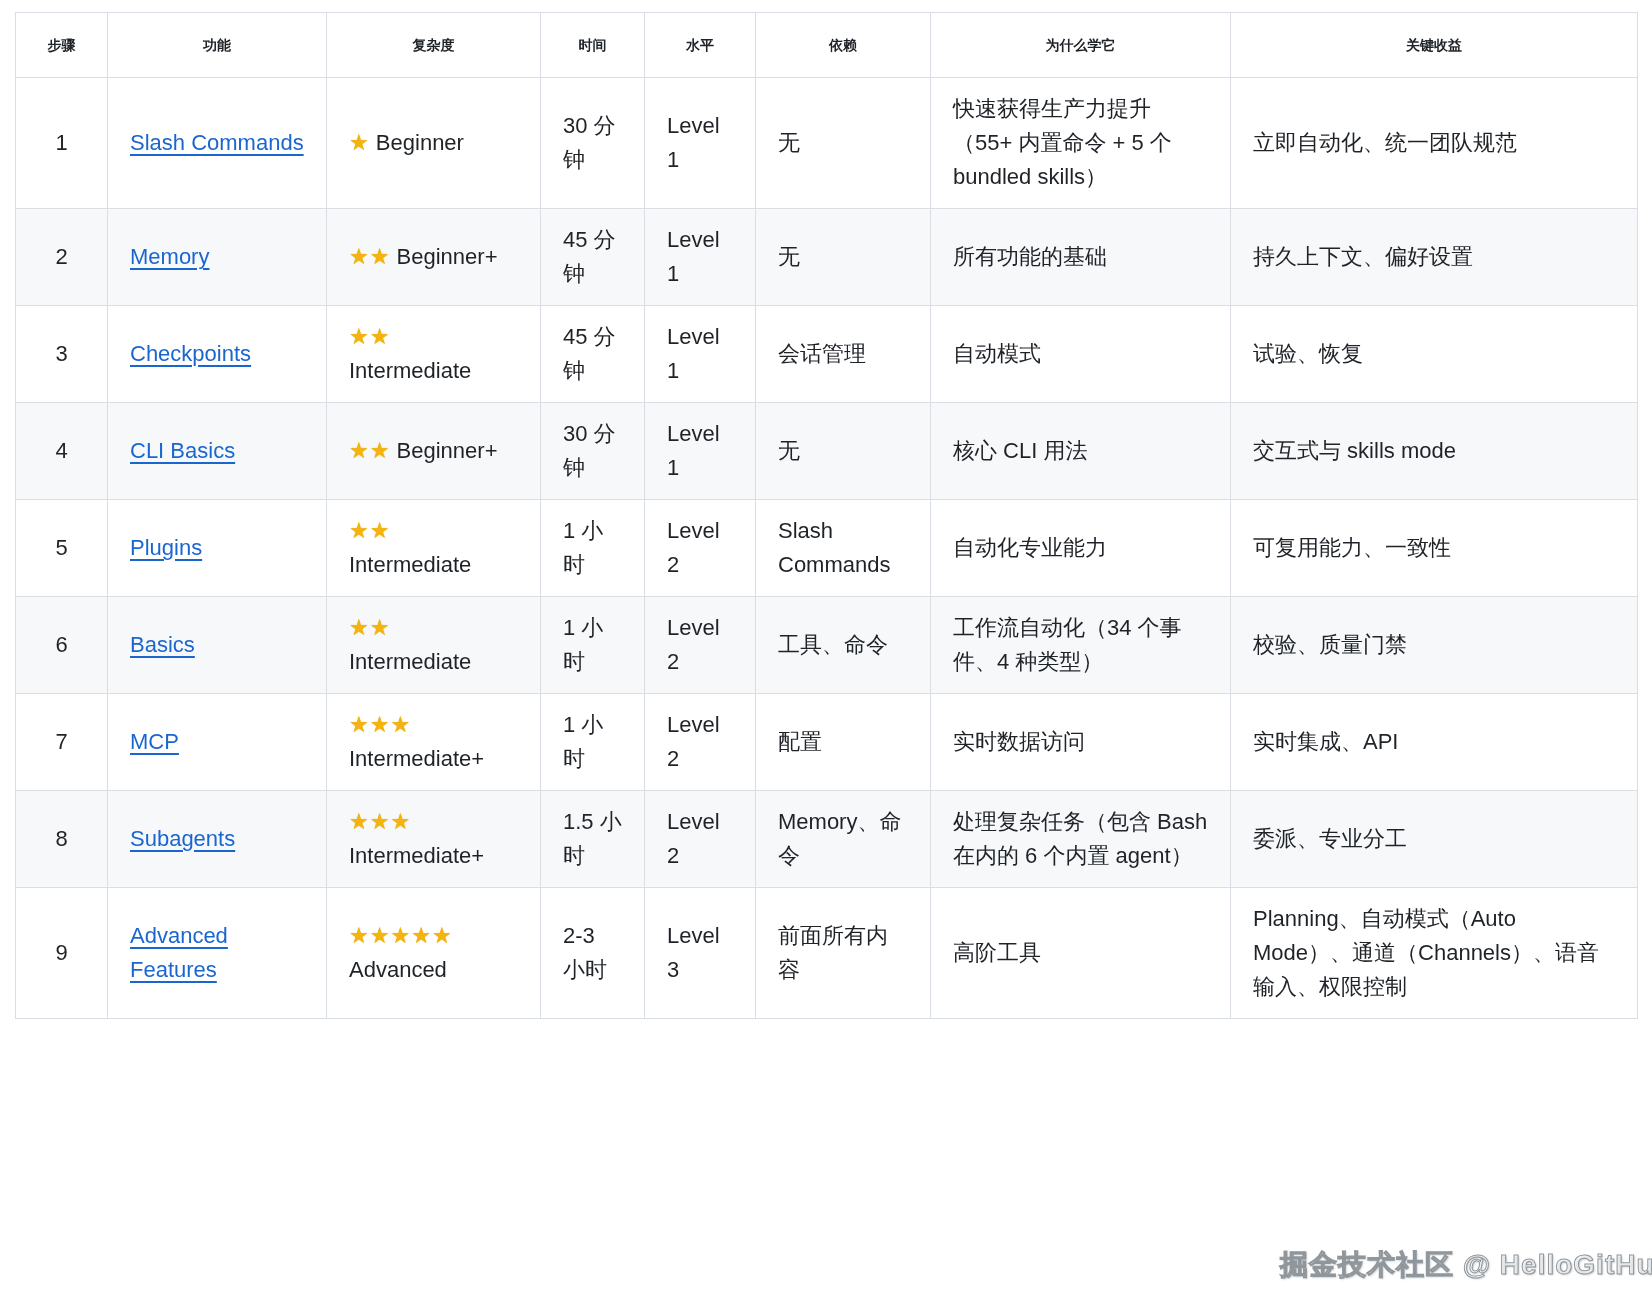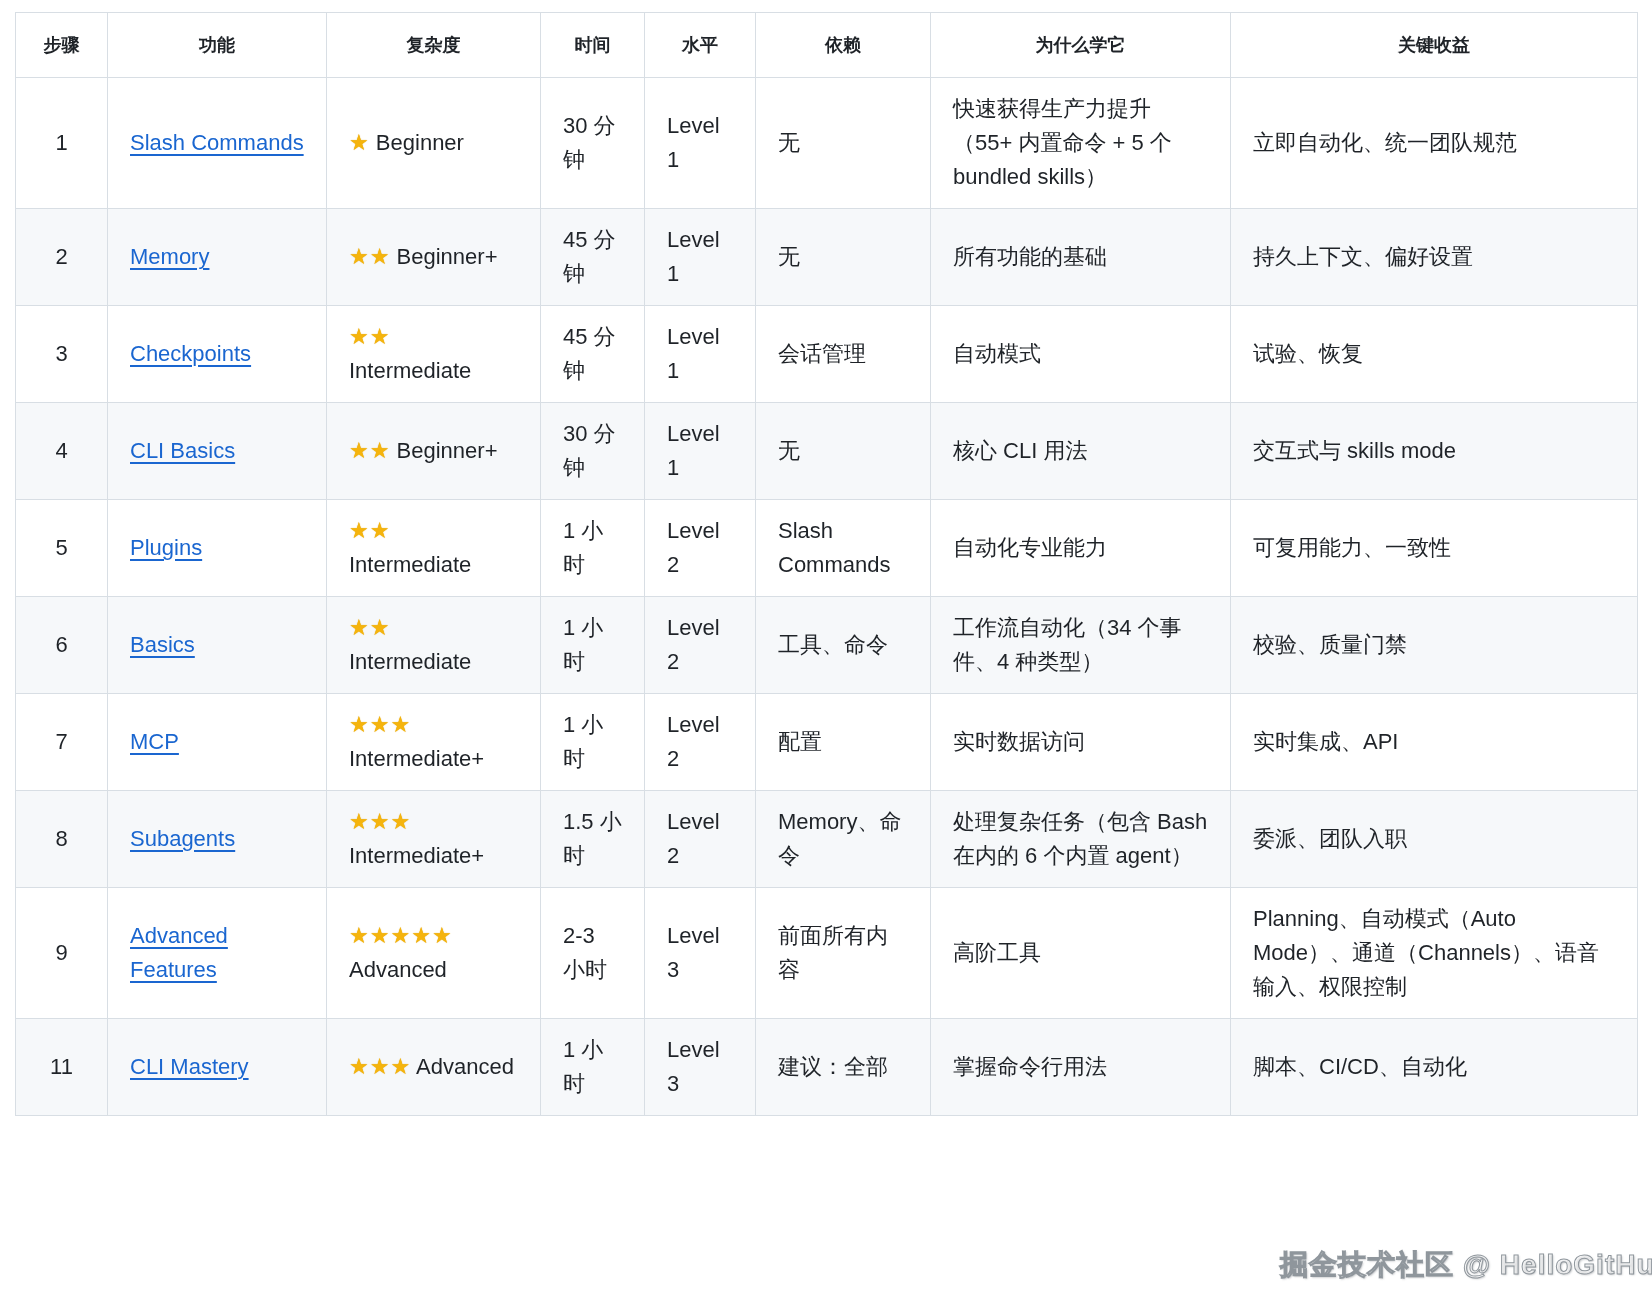--- a/index.html
+++ b/index.html
@@ -33,21 +33,21 @@
   th, td {
     border: 1px solid var(--border-color);
     padding: 14px 22px;
     vertical-align: middle;
     word-wrap: break-word;
     overflow-wrap: break-word;
   }
   thead th {
     font-weight: 700;
     text-align: center;
-    font-size: 18px;
+    font-size: 14px;
     line-height: 36px;
     background: #ffffff;
   }
   tbody td { text-align: left; }
   tbody td.step { text-align: center; }
   tbody tr:nth-child(even) { background: var(--row-alt); }
   a.feature-link {
     color: var(--link-color);
     text-decoration: underline;
     text-decoration-thickness: 1.5px;
@@ -180,43 +180,33 @@
   </tr>
 
   <tr>
     <td class="step">8</td>
     <td><a class="feature-link" href="#">Subagents</a></td>
     <td><span class="stars">★★★</span> <span>Intermediate+</span></td>
     <td>1.5 小时</td>
     <td>Level 2</td>
     <td>Memory、命令</td>
     <td>处理复杂任务（包含 Bash 在内的 6 个内置 agent）</td>
-    <td>委派、团队入职</td>
+    <td>委派、专业分工</td>
   </tr>
 
   <tr>
     <td class="step">9</td>
     <td><a class="feature-link" href="#">Advanced Features</a></td>
     <td><span class="stars">★★★★★</span> <span>Advanced</span></td>
     <td>2-3 小时</td>
     <td>Level 3</td>
     <td>前面所有内容</td>
     <td>高阶工具</td>
     <td>Planning、自动模式（Auto Mode）、通道（Channels）、语音输入、权限控制</td>
   </tr>
 
 
-  <tr>
-    <td class="step">11</td>
-    <td><a class="feature-link" href="#">CLI Mastery</a></td>
-    <td><span class="stars">★★★</span> <span>Advanced</span></td>
-    <td>1 小时</td>
-    <td>Level 3</td>
-    <td>建议：全部</td>
-    <td>掌握命令行用法</td>
-    <td>脚本、CI/CD、自动化</td>
-  </tr>
 </tbody>
   </table>
 
   <div class="watermark">掘金技术社区 @ HelloGitHub</div>
 
 </div>
 
 </body></html>

